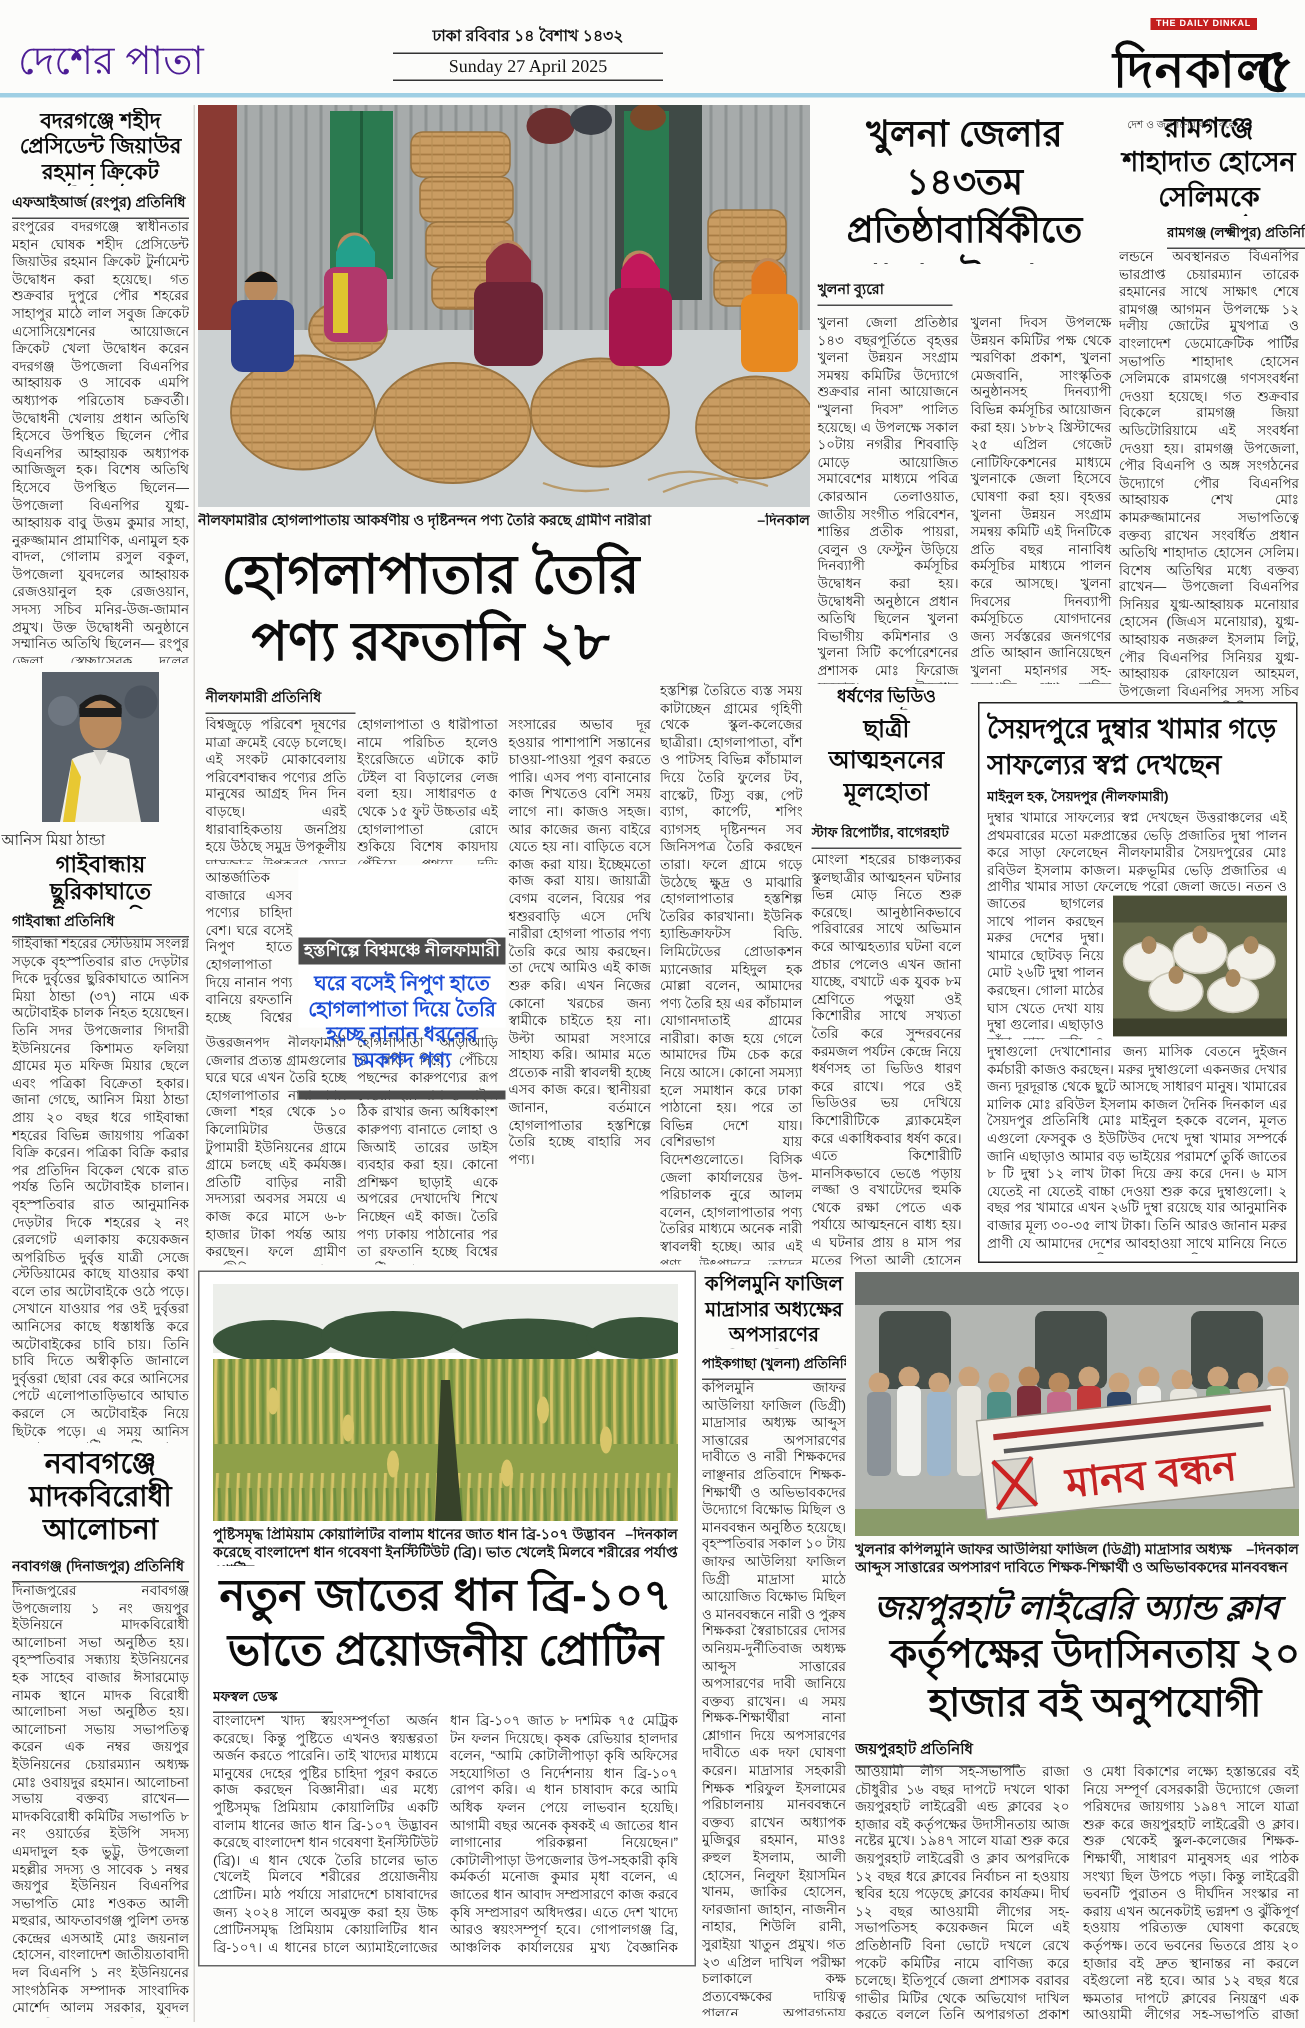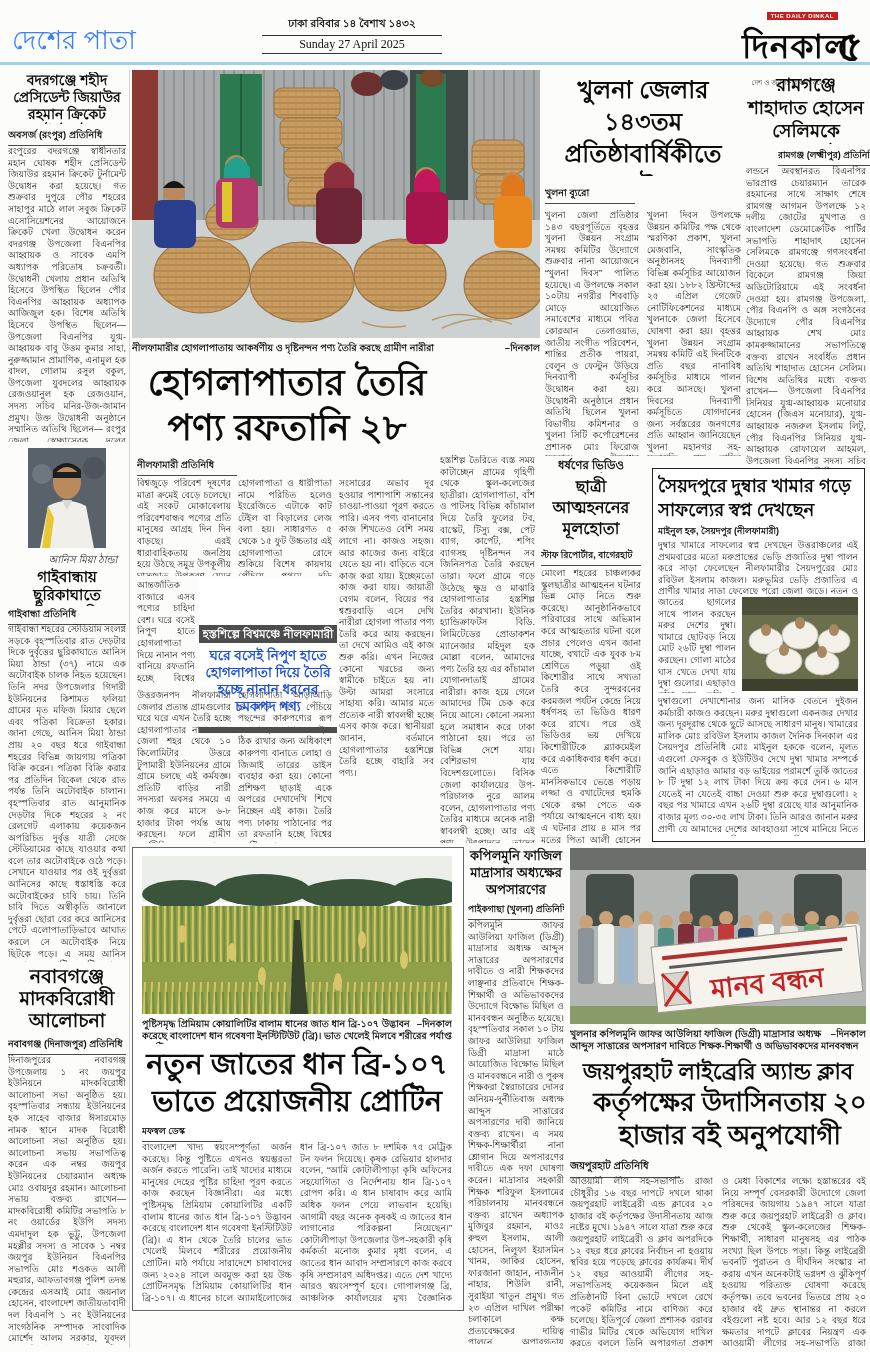--- a/index.html
+++ b/index.html
@@ -18,55 +18,55 @@
   .hb-bar{background:#4d4d4d;}
   .hb-body{font-weight:bold;font-size:13.5px;line-height:17px;text-align:center;color:#1d4ed8;overflow:hidden;padding-top:4px;}
   .mh-label{background:#c31f1f;color:#fff;font-size:6px;font-weight:bold;padding:1px 4px;letter-spacing:.5px;}
   svg{display:block;}
 </style>
 </head>
 <body>
 
 <div class="page">
 
-  <div class="abs" style="left:12px;top:20px;font-size:26px;color:#3b82f6;">দেশের পাতা</div>
+  <div class="abs" style="left:12px;top:20px;font-size:26px;color:#4c1d95;">দেশের পাতা</div>
 
   <div class="abs" style="left:262px;top:16px;width:180px;text-align:center;">
     <div style="font-size:10.5px;font-weight:bold;">ঢাকা রবিবার ১৪ বৈশাখ ১৪৩২</div>
     <div style="font-size:12px;font-family:'Liberation Serif','DejaVu Serif',serif;border-top:1px solid #333;border-bottom:1px solid #333;margin-top:2px;padding:1px 0;">Sunday 27 April 2025</div>
   </div>
 
   <div class="abs" style="left:742px;top:12px;width:92px;">
     <div class="mh-label" style="position:absolute;right:-4px;top:0;">THE DAILY DINKAL</div>
     <div style="font-size:33px;font-weight:800;letter-spacing:1px;color:#0a0a0a;margin-top:9px;">দিনকাল</div>
     <div style="font-size:7px;color:#333;text-align:center;">দেশ ও জনগণের কথা বলে</div>
   </div>
   <div class="abs" style="left:836px;top:14px;font-size:42px;font-weight:800;color:#0a0a0a;">৫</div>
 
   <div class="abs" style="left:0;top:62px;width:870px;height:3px;background:#9fcfe4;"></div>
   <div class="abs vrule" style="left:129px;top:70px;height:1278px;"></div>
 
   <div class="abs hl" style="left:8px;top:72px;width:118px;font-size:14px;line-height:17px;height:52px;">বদরগঞ্জে শহীদ প্রেসিডেন্ট জিয়াউর রহমান ক্রিকেট টুর্নামেন্ট</div>
-  <div class="abs byline" style="left:8px;top:128px;width:118px;">অবসর্জ (রংপুর) প্রতিনিধি</div>
+  <div class="abs byline" style="left:8px;top:128px;width:118px;">এফআইআর্জ (রংপুর) প্রতিনিধি</div>
   <div class="abs bt" style="left:8px;top:146px;width:118px;height:296px;">রংপুরের বদরগঞ্জে স্বাধীনতার মহান ঘোষক শহীদ প্রেসিডেন্ট জিয়াউর রহমান ক্রিকেট টুর্নামেন্ট উদ্বোধন করা হয়েছে। গত শুক্রবার দুপুরে পৌর শহরের সাহাপুর মাঠে লাল সবুজ ক্রিকেট এসোসিয়েশনের আয়োজনে ক্রিকেট খেলা উদ্বোধন করেন বদরগঞ্জ উপজেলা বিএনপির আহ্বায়ক ও সাবেক এমপি অধ্যাপক পরিতোষ চক্রবর্তী। উদ্বোধনী খেলায় প্রধান অতিথি হিসেবে উপস্থিত ছিলেন পৌর বিএনপির আহ্বায়ক অধ্যাপক আজিজুল হক। বিশেষ অতিথি হিসেবে উপস্থিত ছিলেন— উপজেলা বিএনপির যুগ্ম-আহ্বায়ক বাবু উত্তম কুমার সাহা, নুরুজ্জামান প্রামাণিক, এনামুল হক বাদল, গোলাম রসুল বকুল, উপজেলা যুবদলের আহ্বায়ক রেজওয়ানুল হক রেজওয়ান, সদস্য সচিব মনির-উজ-জামান প্রমুখ। উক্ত উদ্বোধনী অনুষ্ঠানে সম্মানিত অতিথি ছিলেন— রংপুর জেলা স্বেচ্ছাসেবক দলের আহ্বায়ক আল ইমরান সুজন, রংপুর জেলা স্বেচ্ছাসেবক দলের সদস্য সচিব জাকারিয়া ইসলাম রিম, রংপুর জেলা মহিলা দলের সাংগঠনিক সম্পাদক শাহেদা হাসান, রংপুর জেলা ছাত্রী দলের সাংগঠনিক সম্পাদক মেহেনী হাসান নয়ন। শহীদ প্রেসিডেন্ট জিয়াউর রহমান ক্রিকেট টুর্নামেন্টে সভাপতিত্ব করেন মোস্তাফিজুর রহমান লিমন।</div>
 
   <div class="abs" style="left:28px;top:448px;width:78px;height:100px;">
     <svg width="78" height="100" viewBox="0 0 78 100">
       <rect width="78" height="100" fill="#59616a"></rect>
       <circle cx="14" cy="26" r="10" fill="#6e7680"></circle>
         <circle cx="66" cy="20" r="11" fill="#4c545e"></circle>
       <ellipse cx="39" cy="34" rx="14" ry="17" fill="#b98a5e"></ellipse>
       <path d="M25,28 Q39,10 53,28 L53,22 Q39,8 25,22 Z" fill="#1d1d1d"></path>
       <rect x="25" y="24" width="28" height="6" fill="#1d1d1d"></rect>
       <path d="M12,100 L20,58 Q39,48 58,58 L66,100 Z" fill="#f0efe9"></path>
       <path d="M20,58 L26,70 L22,100 L14,100 Z" fill="#e8c832"></path>
       <path d="M34,52 L39,62 L44,52 Z" fill="#d9d8d2"></path>
     </svg>
   </div>
-  <div class="abs" style="left:24px;top:552px;width:118px;text-align:center;font-size:10px;font-style:italic;color:#222;">আনিস মিয়া ঠান্ডা</div>
+  <div class="abs" style="left:1px;top:552px;width:118px;text-align:left;font-size:10px;color:#222;">আনিস মিয়া ঠান্ডা</div>
 
   <div class="abs hl" style="left:8px;top:568px;width:118px;font-size:15px;line-height:18px;height:38px;">গাইবান্ধায় ছুরিকাঘাতে অটোচালক নিহত</div>
   <div class="abs byline" style="left:8px;top:607px;width:118px;">গাইবান্ধা প্রতিনিধি</div>
   <div class="abs bt" style="left:8px;top:624px;width:118px;height:338px;">গাইবান্ধা শহরের স্টেডিয়াম সংলগ্ন সড়কে বৃহস্পতিবার রাত দেড়টার দিকে দুর্বৃত্তের ছুরিকাঘাতে আনিস মিয়া ঠান্ডা (৩৭) নামে এক অটোবাইক চালক নিহত হয়েছেন। তিনি সদর উপজেলার গিদারী ইউনিয়নের কিশামত ফলিয়া গ্রামের মৃত মফিজ মিয়ার ছেলে এবং পত্রিকা বিক্রেতা হকার। জানা গেছে, আনিস মিয়া ঠান্ডা প্রায় ২০ বছর ধরে গাইবান্ধা শহরের বিভিন্ন জায়গায় পত্রিকা বিক্রি করেন। পত্রিকা বিক্রি করার পর প্রতিদিন বিকেল থেকে রাত পর্যন্ত তিনি অটোবাইক চালান। বৃহস্পতিবার রাত আনুমানিক দেড়টার দিকে শহরের ২ নং রেলগেট এলাকায় কয়েকজন অপরিচিত দুর্বৃত্ত যাত্রী সেজে স্টেডিয়ামের কাছে যাওয়ার কথা বলে তার অটোবাইকে ওঠে পড়ে। সেখানে যাওয়ার পর ওই দুর্বৃত্তরা আনিসের কাছে ধস্তাধস্তি করে অটোবাইকের চাবি চায়। তিনি চাবি দিতে অস্বীকৃতি জানালে দুর্বৃত্তরা ছোরা বের করে আনিসের পেটে এলোপাতাড়িভাবে আঘাত করলে সে অটোবাইক নিয়ে ছিটকে পড়ে। এ সময় আনিস অজ্ঞান হয়ে মাটিতে লুটিয়ে পড়ে। ভোরবেলা ওই সড়কে চলাচলকারী এক পথচারী আনিসকে অজ্ঞান অবস্থায় পড়ে থাকতে দেখে তাকে চিনতে পেরে তার বাড়িতে খবর দেয়। পরে তাকে দ্রুত উদ্ধার করে গাইবান্ধা জেনারেল হাসপাতালে নিলে ডাক্তার প্রাথমিক চিকিৎসা দিয়ে রংপুর মেডিকেল কলেজ হাসপাতালে স্থানান্তর করে। সেখানে চিকিৎসাধীন অবস্থায় সকাল ১০টার দিকে আনিস মারা যান।</div>
 
   <div class="abs hl" style="left:8px;top:966px;width:118px;font-size:19px;line-height:22px;height:68px;">নবাবগঞ্জে মাদকবিরোধী আলোচনা</div>
   <div class="abs byline" style="left:8px;top:1037px;width:118px;">নবাবগঞ্জ (দিনাজপুর) প্রতিনিধি</div>
   <div class="abs bt" style="left:8px;top:1055px;width:118px;height:290px;">দিনাজপুরের নবাবগঞ্জ উপজেলায় ১ নং জয়পুর ইউনিয়নে মাদকবিরোধী আলোচনা সভা অনুষ্ঠিত হয়। বৃহস্পতিবার সন্ধ্যায় ইউনিয়নের হক সাহেব বাজার ঈসারমোড় নামক স্থানে মাদক বিরোধী আলোচনা সভা অনুষ্ঠিত হয়। আলোচনা সভায় সভাপতিত্ব করেন এক নম্বর জয়পুর ইউনিয়নের চেয়ারম্যান অধ্যক্ষ মোঃ ওবায়দুর রহমান। আলোচনা সভায় বক্তব্য রাখেন— মাদকবিরোধী কমিটির সভাপতি ৮ নং ওয়ার্ডের ইউপি সদস্য এমদাদুল হক ভুট্টু, উপজেলা মহল্লীর সদস্য ও সাবেক ১ নম্বর জয়পুর ইউনিয়ন বিএনপির সভাপতি মোঃ শওকত আলী মহুরার, আফতাবগঞ্জ পুলিশ তদন্ত কেন্দ্রের এসআই মোঃ জয়নাল হোসেন, বাংলাদেশ জাতীয়তাবাদী দল বিএনপি ১ নং ইউনিয়নের সাংগঠনিক সম্পাদক সাংবাদিক মোর্শেদ আলম সরকার, যুবদল সভাপতি ইকবাল কবির বাঁধন, দপ্তর সম্পাদক মোঃ রমজান আলী, শাহজাহান আলী মাস্টার, সাবেক ইউপি সদস্য মোছাঃ দেলোয়ারা বেগম। বক্তারা মাদকের বিরুদ্ধে প্রতিরোধ গড়ে তোলার আহ্বান জানান। আলোচনা সভায় জামায়াতের নেতৃবৃন্দ ও এলাকার গণ্যমান্য ব্যক্তিগণ উপস্থিত ছিলেন।</div>
 
   <div class="abs" style="left:132px;top:70px;width:408px;height:268px;">
@@ -315,19 +315,19 @@
           <line x1="118" y1="116" x2="92" y2="148" stroke="#c22" stroke-width="3"></line>
         <text x="196" y="145" text-anchor="middle" font-size="27" font-weight="bold" fill="#c42222">মানব বন্ধন</text>
       </g>
     </svg>
   </div>
   <div class="abs cap" style="left:570px;top:1028px;width:296px;height:26px;">
     <span style="float:right" class="credit">–দিনকাল</span>
     <span>খুলনার কপিলমুনি জাফর আউলিয়া ফাজিল (ডিগ্রী) মাদ্রাসার অধ্যক্ষ আব্দুস সাত্তারের অপসারণ দাবিতে শিক্ষক-শিক্ষার্থী ও অভিভাবকদের মানববন্ধন</span>
   </div>
 
-  <div class="abs hl" style="left:570px;top:1058px;width:296px;font-size:22px;line-height:28px;height:29px;font-weight:600;">জয়পুরহাট লাইব্রেরি অ্যান্ড ক্লাব</div>
+  <div class="abs hl" style="left:570px;top:1058px;width:296px;font-size:22px;line-height:28px;height:29px;font-weight:600;font-style:italic;">জয়পুরহাট লাইব্রেরি অ্যান্ড ক্লাব</div>
   <div class="abs hl" style="left:582px;top:1086px;width:296px;font-size:26px;line-height:33px;height:67px;">কর্তৃপক্ষের উদাসিনতায় ২০ হাজার বই অনুপযোগী</div>
   <div class="abs byline" style="left:570px;top:1158px;width:110px;font-size:10px;">জয়পুরহাট প্রতিনিধি</div>
   <div class="abs bt" style="left:570px;top:1176px;width:143px;height:170px;">আওয়ামী লীগ সহ-সভাপতি রাজা চৌধুরীর ১৬ বছর দাপটে দখলে থাকা জয়পুরহাট লাইব্রেরী এন্ড ক্লাবের ২০ হাজার বই কর্তৃপক্ষের উদাসীনতায় আজ নষ্টের মুখে। ১৯৪৭ সালে যাত্রা শুরু করে জয়পুরহাট লাইব্রেরী ও ক্লাব অপরদিকে ১২ বছর ধরে ক্লাবের নির্বাচন না হওয়ায় স্থবির হয়ে পড়েছে ক্লাবের কার্যক্রম। দীর্ঘ ১২ বছর আওয়ামী লীগের সহ-সভাপতিসহ কয়েকজন মিলে এই প্রতিষ্ঠানটি বিনা ভোটে দখলে রেখে পকেট কমিটির নামে বাণিজ্য করে চলেছে। ইতিপূর্বে জেলা প্রশাসক বরাবর গাভীর মিটির থেকে অভিযোগ দাখিল করতে বললে তিনি অপারগতা প্রকাশ করেন। গত ফেব্রুয়ারি মাস থেকে ভবনটি পরিত্যক্ত ঘোষণা করেছে কর্তৃপক্ষ। ইতিহাস ও ঐতিহ্য, উপন্যাস, নাটক, রস রচনাসহ জ্ঞানের প্রায় ২০ হাজার বই জয়পুরহাট লাইব্রেরী এন্ড ক্লাবে কর্তৃপক্ষের উদাসীনতায় নষ্টের মুখে। লাইব্রেরীর ভবন ঝুঁকিপূর্ণ হওয়ায় লাইব্রেরীতে রক্ষিত বইগুলো না পাঠকরা। ফেব্রুয়ারি মাসে ভবনটি পরিত্যক্ত ঘোষণা করে তালা লাগিয়েছে কর্তৃপক্ষ। কিন্তু লাইব্রেরীর সদস্য ও পাঠকরা বলছে রক্ষিত বইগুলো দ্রুত ভবন থেকে না সরালে পর্যাপ্ত আলো-বাতাসের অভাব ও পোকা-মাকড়ের আক্রমণে মূল্যবান বইগুলো অচিরেই নষ্ট হবে। তাই দ্রুত বইগুলো স্থানান্তরসহ নির্বাচন নিয়ে ক্লাবের প্রাণচাঞ্চল্য</div>
   <div class="abs bt" style="left:722px;top:1176px;width:144px;height:170px;">ও মেধা বিকাশের লক্ষ্যে হস্তান্তরের বই নিয়ে সম্পূর্ণ বেসরকারী উদ্যোগে জেলা পরিষদের জায়গায় ১৯৪৭ সালে যাত্রা শুরু করে জয়পুরহাট লাইব্রেরী ও ক্লাব। শুরু থেকেই স্কুল-কলেজের শিক্ষক-শিক্ষার্থী, সাধারণ মানুষসহ এর পাঠক সংখ্যা ছিল উপচে পড়া। কিন্তু লাইব্রেরী ভবনটি পুরাতন ও দীর্ঘদিন সংস্কার না করায় এখন অনেকটাই ভগ্নদশ ও ঝুঁকিপূর্ণ হওয়ায় পরিত্যক্ত ঘোষণা করেছে কর্তৃপক্ষ। তবে ভবনের ভিতরে প্রায় ২০ হাজার বই দ্রুত স্থানান্তর না করলে বইগুলো নষ্ট হবে। আর ১২ বছর ধরে ক্ষমতার দাপটে ক্লাবের নিয়ন্ত্রণ এক আওয়ামী লীগের সহ-সভাপতি রাজা চৌধুরীর। এই নেতার হাতে কুক্ষিগত থাকায় ও নির্বাচন না হওয়ায় অচল হয়ে পড়ে ক্লাবের কার্যক্রম। তাই দ্রুত নির্বাচনসহ বইগুলোর সুরাহা করা প্রয়োজন বলে মনে করেন সদস্য ও পাঠকরা। জেলা প্রশাসক আফরোজা চৌধুরী মহোদয়া সভাপতি। তাদেরকে নির্বাচনের ব্যাপারে বার বার বললেও তারা কর্ণপাত করেন না। বইগুলো সরানোর ব্যাপারে বললে তিনি জানান, বইগুলো পুরাতন টিনশেডে সরানোর কথা জানান এই কর্তৃপক্ষ। কে কার কথা শোনে এখন বৃষ্টি এলে বইগুলো যদি নষ্ট হয় তাহলে এ দায় কে নিবে? জেলা সরকারি গণগ্রন্থাগার, জয়পুরহাটের লাইব্রেরিয়ান মোর্শেদা বিনতে মামুন জানান, লাইব্রেরী ও ক্লাবের মূল্যবান বইগুলো যাতে নষ্ট না হয়ে হারিয়ে না যায় এজন্য বিধি মোতাবেক জেলা প্রশাসক ব্যবস্থা নিবেন বলে জানান এই কর্মকর্তা।</div>
 
 </div>
 
 </body></html>

